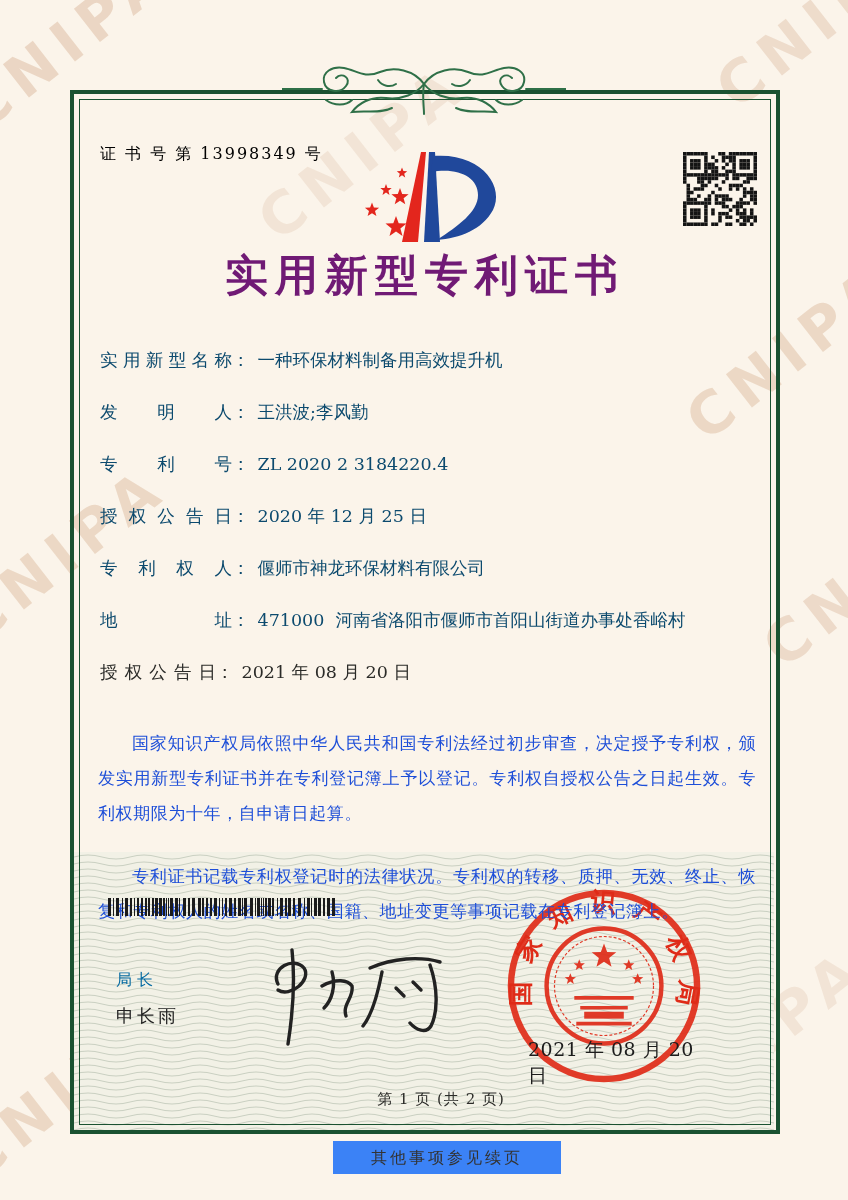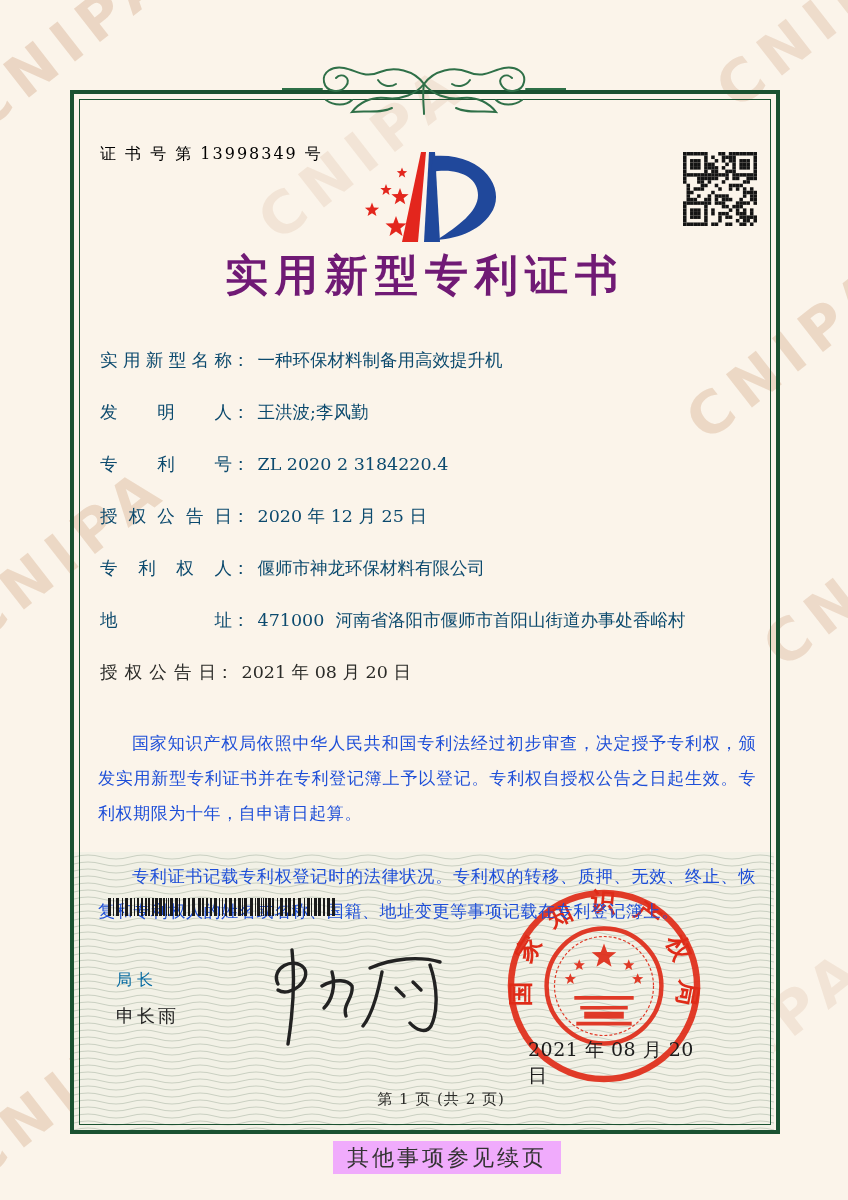--- a/index.html
+++ b/index.html
@@ -66,22 +66,22 @@
   #officer-name { position:absolute; left:116px; top:1004px; z-index:10;
     font-size:18px; letter-spacing:3px; color:#222;text-align:right; }
   #signature { position:absolute; left:250px; top:944px; z-index:10; }
   #seal { position:absolute; left:505px; top:887px; z-index:9; }
   #seal-date { position:absolute; left:528px; top:1037px; width:185px; z-index:11;
     font-size:19px; color:#1c1c1c; white-space:pre-wrap; letter-spacing:0.5px; }
   #footer-page { position:absolute; left:70px; top:1090px; width:710px; z-index:10;
     text-align:center; font-size:15px; letter-spacing:1px; color:#2b2b28; white-space:pre-wrap;margin-left:16px; }
   #continuation-box {
     position:absolute; left:333px; top:1141px; width:228px; height:33px; z-index:10;
-    background:#f0abfc; text-align:center; line-height:33px;
-    font-size:22px; letter-spacing:3px; color:#333;
+    background:#3b82f6; text-align:center; line-height:33px;
+    font-size:16px; letter-spacing:3px; color:#333;
   }
 </style>
 </head>
 <body>
 
 <div id="page">
 
   <div id="watermarks">
       <div class="watermark" style="left: -55px; top: 8px; color: rgba(201, 152, 114, 0.32);">CNIPA</div>
       <div class="watermark" style="left: 240px; top: 118px; color: rgba(201, 152, 114, 0.16);">CNIPA</div>

